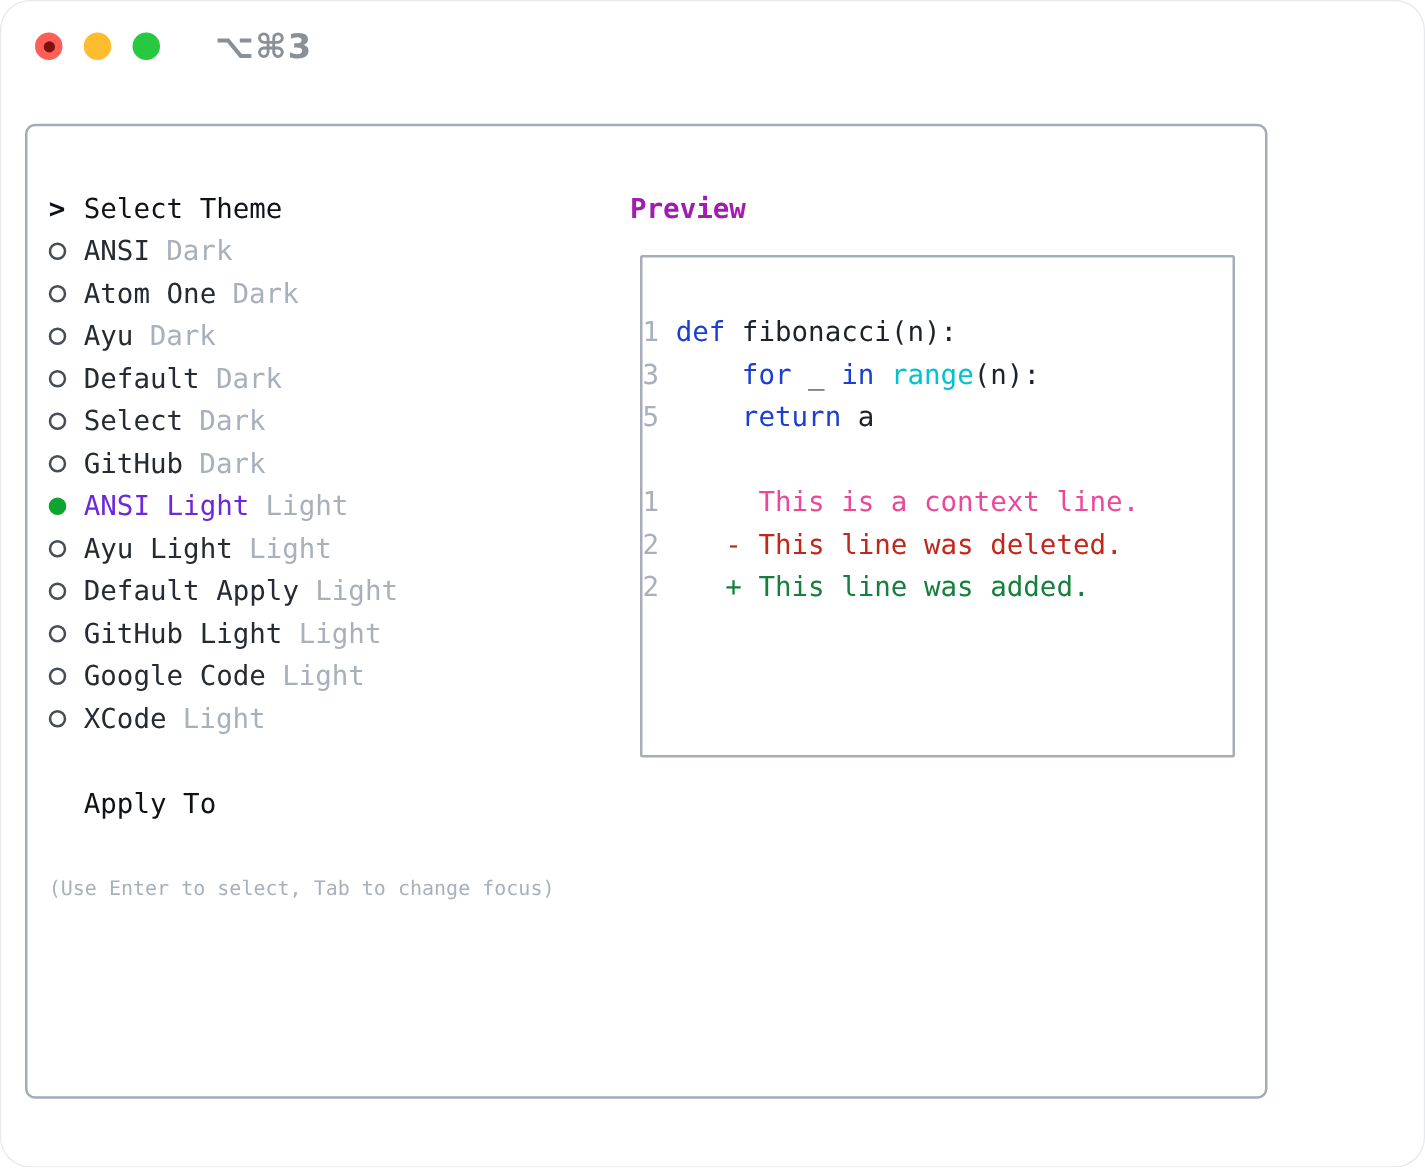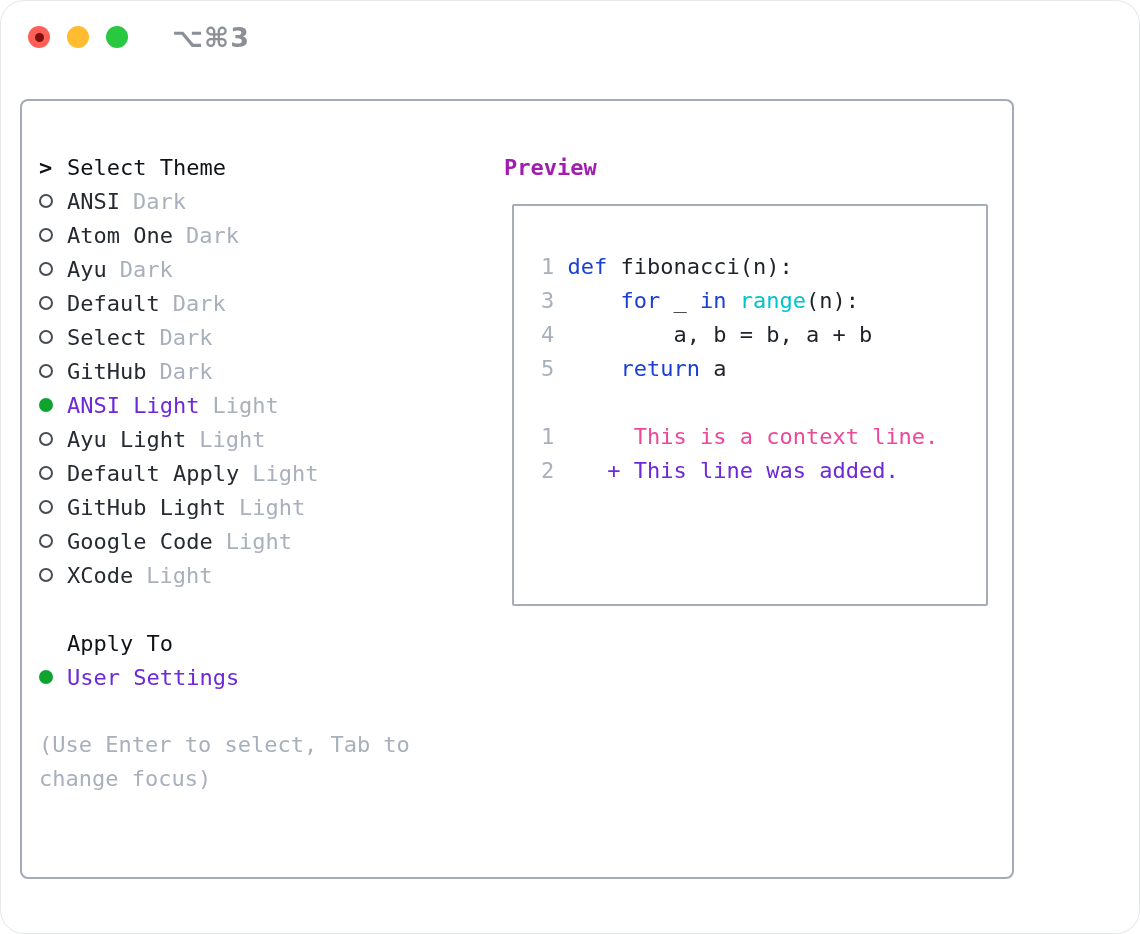--- a/index.html
+++ b/index.html
@@ -43,42 +43,42 @@
   .pointer{font-weight:bold;color:#0f1318;}
   .hdr{font-weight:normal;color:#0f1318;}
   .radio{
     width:14px;height:14px;border-radius:50%;
     border:2px solid #474d56;box-sizing:border-box;background:transparent;
   }
   .iname{color:#262b33;white-space:pre;}
   .itag{color:#a8b0bc;margin-left:13px;white-space:pre;}
   .item-row.selected .radio{background:#0fa32f;border-color:#0fa32f;}
   .item-row.selected .iname{color:#6d28d9;}
-  .help{width:440px;line-height:34px;color:#a8b0bc;font-size:22px;}
+  .help{width:440px;line-height:34px;color:#a8b0bc;font-size:16px;}
   
   .prev-hdr{
     position:absolute;left:482px;top:49px;height:34px;
     display:flex;align-items:center;
     font-size:22px;font-weight:bold;color:#a21caf;
   }
   .prev-box{
     position:absolute;left:490px;top:103px;
     width:476px;height:402px;box-sizing:border-box;
     border:2px solid #a6adb8;border-radius:2px;background:#ffffff;
   }
-  .code{padding:44px 0 0 27px;}
+  .code{padding:44px 0 0 0;}
   .code-line{height:34px;line-height:34px;white-space:pre;font-size:22px;}
   .tok-ln{color:#a8b0bc;}
   .tok-kw{color:#1b3fd3;}
   .tok-pl{color:#1e232b;}
   .tok-num{color:#00b41e;}
   .tok-fn{color:#00c3cd;}
   .tok-ctx{color:#ec4899;}
   .tok-del{color:#c3271b;}
-  .tok-add{color:#6d28d9;margin-top:44px;}
+  .tok-add{color:#15803d;margin-top:44px;}
 </style>
 </head>
 <body>
 
 <div class="window">
 
   <div class="titlebar">
     <span class="tl tl-red">
         <span class="tl-dot"></span>
       </span>
@@ -197,42 +197,36 @@
 
       <div class="row spacer"></div>
 
       <div class="row">
         <span class="bullet"></span>
         <span class="hdr">Apply To</span>
       </div>
 
       <div>
 
-          <div class="row item-row selected">
-            <span class="bullet">
-              <span class="radio"></span>
-            </span>
-            <span class="iname">User Settings</span>
-          </div>
 
         </div>
 
       <div class="row spacer"></div>
 
       <div class="help">(Use Enter to select, Tab to change focus)</div>
     </div>
 
     <div class="prev-hdr">Preview</div>
 
     <div class="prev-box">
       <div class="code">
           <div class="code-line"><span class="tok-ln">1 </span><span class="tok-kw">def</span><span class="tok-pl"> fibonacci(n):</span></div>
           <div class="code-line"><span class="tok-ln">3 </span><span class="tok-pl">    </span><span class="tok-kw">for</span><span class="tok-pl"> _ </span><span class="tok-kw">in</span><span class="tok-pl"> </span><span class="tok-fn">range</span><span class="tok-pl">(n):</span></div>
-          <div class="code-line"><span class="tok-ln">4 </span><span class="tok-pl">        a, b = b, a + b</span></div>
           <div class="code-line"><span class="tok-ln">5 </span><span class="tok-pl">    </span><span class="tok-kw">return</span><span class="tok-pl"> a</span></div>
           <div class="code-line"></div>
           <div class="code-line"><span class="tok-ln">1      </span><span class="tok-ctx">This is a context line.</span></div>
+          <div class="code-line"><span class="tok-ln">2    </span><span class="tok-del">- This line was deleted.</span></div>
           <div class="code-line"><span class="tok-ln">2    </span><span class="tok-add">+ This line was added.</span></div>
         </div>
     </div>
 
   </div>
 </div>
 
 </body></html>

